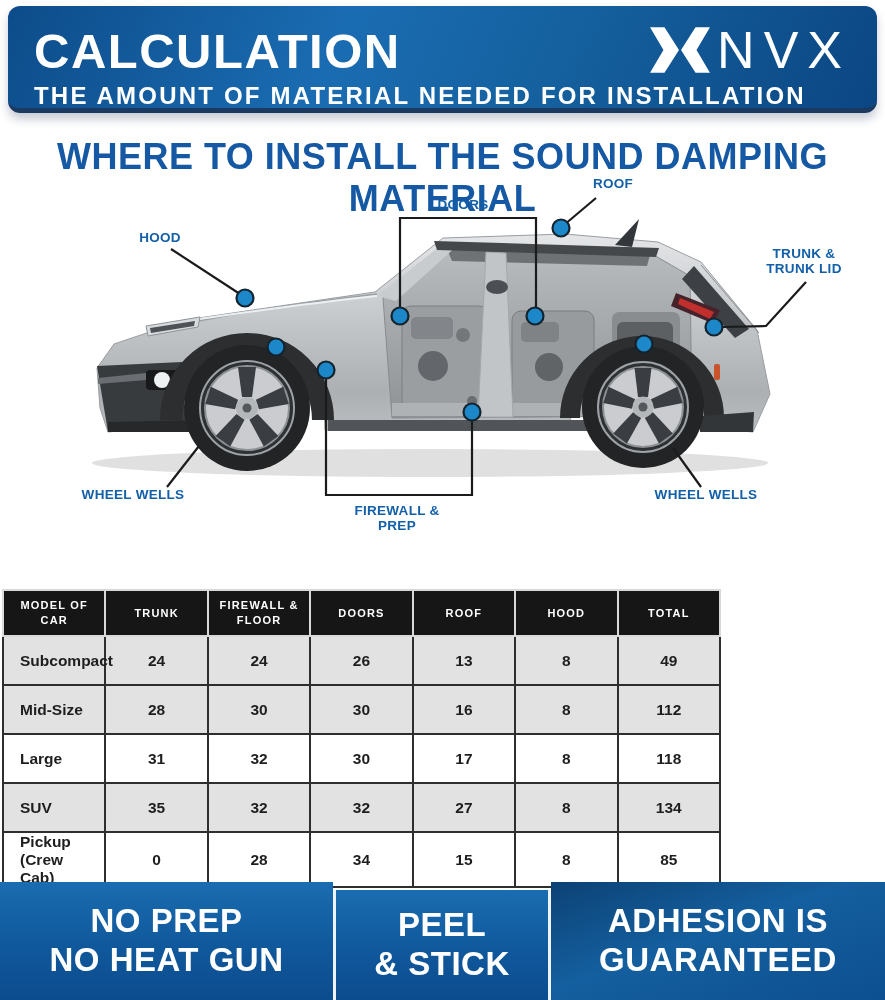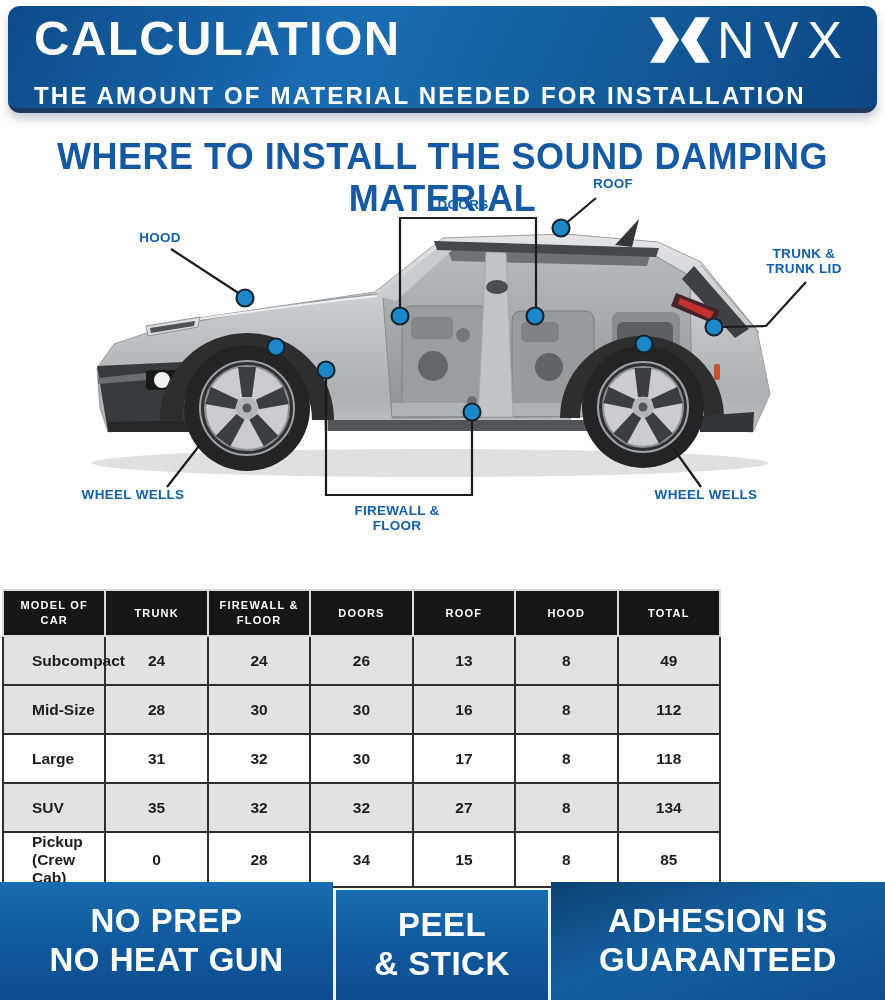--- a/index.html
+++ b/index.html
@@ -4,42 +4,42 @@
 <style>
   html,body{margin:0;padding:0;background:#ffffff;font-family:"Liberation Sans",sans-serif;}
   .page{position:relative;width:885px;height:1000px;background:#fff;overflow:hidden;}
 
   
   .header{position:absolute;top:6px;left:8px;width:869px;height:107px;box-sizing:border-box;
     border-radius:12px;border-bottom:5px solid #1c3a60;
     background:linear-gradient(115deg,#0d4c8a 0%,#1a6cb2 38%,#15619f 62%,#0b4683 100%);
     box-shadow:0 6px 10px rgba(50,70,100,.28);
     padding:8px 26px 0 26px;}
-  .header-row{display:flex;justify-content:space-between;align-items:flex-start;height:62px;}
+  .header-row{display:flex;justify-content:space-between;align-items:flex-end;height:62px;}
   .header-title{color:#fff;font-size:49px;font-weight:bold;letter-spacing:1.5px;line-height:1;}
   .logo{display:flex;align-items:center;gap:6px;}
   .logo-text{color:#fff;font-size:52px;font-weight:normal;letter-spacing:9px;line-height:1;}
   .header-subtitle{color:#fff;font-size:24px;font-weight:bold;letter-spacing:2.2px;margin-top:6px;white-space:nowrap;}
 
   
   .diagram-title{position:absolute;top:136px;left:0;width:885px;margin:0;text-align:center;
     color:#1558a3;font-size:36px;font-weight:bold;letter-spacing:.5px;}
   .diagram{position:absolute;top:170px;left:0;width:885px;height:378px;}
   .car-svg{position:absolute;left:0;top:0;}
   .callout{position:absolute;color:#1360a9;font-weight:bold;font-size:13.5px;line-height:1.12;
     letter-spacing:.3px;text-align:center;}
 
   
   .table-wrap{position:absolute;top:552px;left:2px;width:719px;margin-top:37px;}
   table.material{width:100%;border-collapse:collapse;table-layout:fixed;border:2px solid #2e2e2e;}
   table.material th{background:#161616;color:#fff;font-size:11px;font-weight:bold;letter-spacing:1.2px;
     height:44px;border:2px solid #d9d9d9;padding:0 6px;line-height:1.35;}
   table.material td{height:47px;font-size:15.5px;font-weight:bold;color:#1e1e1e;text-align:center;
     border:2px solid #2e2e2e;padding:0 4px;line-height:1.15;}
-  table.material td.model{text-align:left;padding-left:28px;}
+  table.material td.model{text-align:left;padding-left:16px;}
   table.material tr.odd{background:#e2e2e2;}
   table.material tr.even{background:#ffffff;}
 
   
   .footer{position:absolute;top:882px;left:0;width:885px;height:118px;display:flex;}
   .footer-panel{box-sizing:border-box;display:flex;flex-direction:column;justify-content:center;align-items:center;
     color:#fff;font-weight:bold;font-size:33px;line-height:1.18;letter-spacing:.5px;
     background:linear-gradient(180deg,#1a6cb0 0%,#10589c 55%,#0c4c8e 100%);}
   .footer-panel.p1{width:333px;}
   .footer-panel.p2{width:218px;border-left:3px solid #eef3f8;border-right:3px solid #eef3f8;margin-top:8px;}
@@ -190,21 +190,21 @@
     <div class="callout" style="left:558px;top:6px;width:110px;">ROOF</div>
     <div class="callout" style="left:408px;top:27px;width:110px;">DOORS</div>
     <div class="callout" style="left:105px;top:60px;width:110px;">HOOD</div>
     <div class="callout" style="left:738px;top:76px;width:132px;">
       <div>TRUNK &amp;</div>
       <div>TRUNK LID</div>
     </div>
     <div class="callout" style="left:58px;top:317px;width:150px;">WHEEL WELLS</div>
     <div class="callout" style="left:322px;top:333px;width:150px;">
       <div>FIREWALL &amp;</div>
-      <div>FLOOR</div>
+      <div>PREP</div>
     </div>
     <div class="callout" style="left:631px;top:317px;width:150px;">WHEEL WELLS</div>
   </div>
 
   <div class="table-wrap">
     <table class="material">
       <thead>
         <tr>
           <th>MODEL OF CAR</th>
           <th>TRUNK</th>

